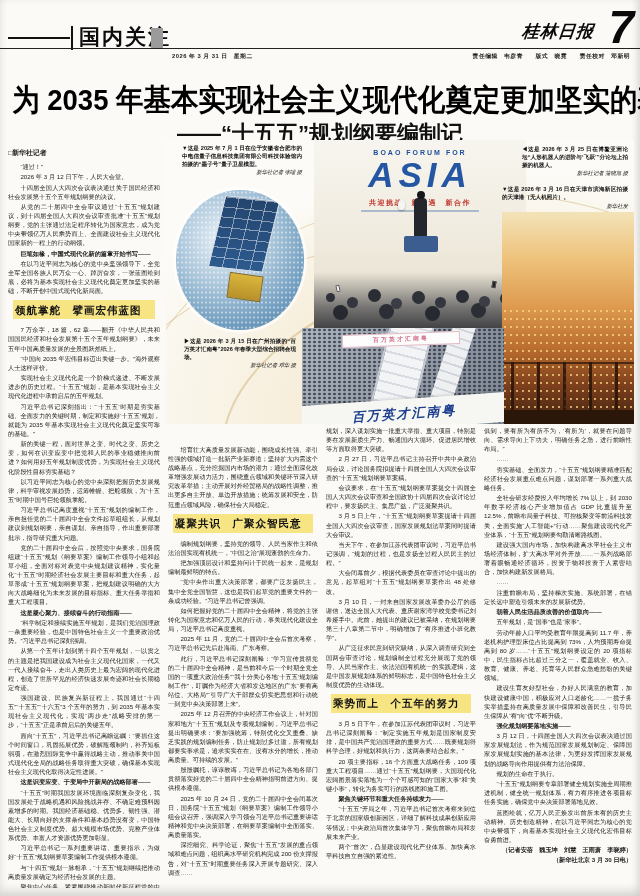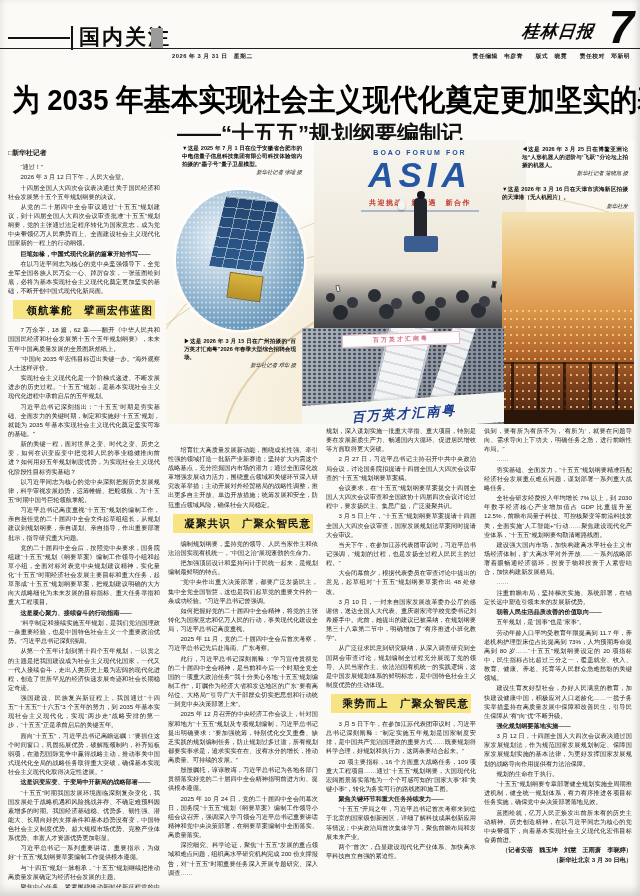--- a/index.html
+++ b/index.html
@@ -25,21 +25,21 @@
   .col { position:absolute; overflow:hidden; font-size:6.2px; line-height:9.1px; text-align:justify; color:#1c1c1c; }
   .col1 { top:148px; left:8px;  width:152px; height:740px; }
   .col2 { top:445px; left:168px; width:150px; height:462px; }
   .col3 { top:426px; left:326px; width:150px; height:462px; }
   .col4 { top:426px; left:484px; width:148px; height:462px; }
   .byline { font-size:6.9px; font-weight:700; margin:0 0 5px; }
   .para { margin:0 0 1.2px; text-indent:2em; }
   .para.bold { font-weight:700; }
   .para.right { text-align:right; text-indent:0; }
   .para.ni { text-indent:0; }
-  .sec-header { background:#f7e584; font-size:10.5px; line-height:12px; font-weight:900; text-align:right; text-indent:0; letter-spacing:1px; padding:3.5px 2px; margin:5px 5px 6px; color:#111; }
+  .sec-header { background:#f7e584; font-size:10.5px; line-height:12px; font-weight:900; text-align:left; text-indent:0; letter-spacing:1px; padding:3.5px 2px; margin:5px 5px 6px; color:#111; }
 
   
   .collage { position:absolute; left:166px; top:140px; width:468px; height:284px; overflow:hidden;
     background: radial-gradient(ellipse at 72% 55%, rgba(230,198,130,.30), transparent 58%),
                 radial-gradient(ellipse at 35% 95%, rgba(230,198,130,.28), transparent 55%), #fcfbf7; }
   .swirl { position:absolute; border:1px solid rgba(198,160,90,.4); border-radius:50%; }
   .sw1 { width:520px; height:300px; left:-70px; top:110px; transform:rotate(-12deg); }
   .sw2 { width:430px; height:250px; left:50px; top:140px; transform:rotate(-17deg); border-width:2px; }
   .sw3 { width:620px; height:390px; left:-30px; top:55px; transform:rotate(-7deg); }
 
@@ -239,21 +239,21 @@
   <div class="col col3">
     <div>
         <p class="para ni">规划，深入谋划实施一批重大举措、重大项目，特别是要在发展新质生产力、畅通国内大循环、促进居民增收等方面取得更大突破。</p>
         <p class="para">2 月 27 日，习近平总书记主持召开中共中央政治局会议，讨论国务院拟提请十四届全国人大四次会议审查的“十五五”规划纲要草案稿。</p>
         <p class="para">会议要求，在“十五五”规划纲要草案提交十四届全国人大四次会议审查和全国政协十四届四次会议讨论过程中，要发扬民主、集思广益，广泛凝聚共识。</p>
         <p class="para">3 月 5 日上午，“十五五”规划纲要草案提请十四届全国人大四次会议审查，国家发展规划法草案同时提请大会审议。</p>
         <p class="para">当天下午，在参加江苏代表团审议时，习近平总书记强调，“规划的过程，也是发扬全过程人民民主的过程。”</p>
         <p class="para">大会闭幕前夕，根据代表委员在审查讨论中提出的意见，起草组对“十五五”规划纲要草案作出 48 处修改。</p>
         <p class="para">3 月 10 日，一封来自国家发展改革委办公厅的感谢信，送达全国人大代表、重庆谢家湾学校党委书记刘希娅手中。此前，她提出的建议已被采纳，在规划纲要第三十八章第二节中，明确增加了“有序推进小班化教学”。</p>
         <p class="para">从广泛征求民意到研究吸纳，从深入调查研究到全国两会审查讨论，规划编制全过程充分展现了党的领导、人民当家作主、依法治国有机统一的实践逻辑，这是中国发展规划体系的鲜明标志，是中国特色社会主义制度优势的生动体现。</p>
-        <p class="sec-header">乘势而上　广聚众智民意</p>
+        <p class="sec-header">乘势而上　个五年的努力</p>
         <p class="para">3 月 5 日下午，在参加江苏代表团审议时，习近平总书记深刻阐释：“制定实施五年规划是国家制度安排，是中国共产党治国理政的重要方式……既要规划得科学合理，好规划和执行力，这两条要结合起来。”</p>
         <p class="para">20 项主要指标，16 个方面重大战略任务，109 项重大工程项目……通过“十五五”规划纲要，大国现代化宏阔图景落实落地为一个个可感可知的“国家大事”和“关键小事”，转化为务实可行的路线图和施工图。</p>
         <p class="para bold">聚焦关键环节和重大任务持续发力——</p>
         <p class="para">“十五五”开局之年，习近平总书记首次考察来到位于北京的国家级创新园区，详细了解科技成果创新应用等情况；中央政治局首次集体学习，聚焦前瞻布局和发展未来产业。</p>
         <p class="para">两个“首次”，凸显建设现代化产业体系、加快高水平科技自立自强的紧迫性。</p>
       </div>
   </div>
   <div class="col col4">
     <div>
         <p class="para ni">俱到，要有所为有所不为，‘有所为’，就要在问题导向、需求导向上下功夫，明确任务之急，进行前瞻性布局。”</p>

